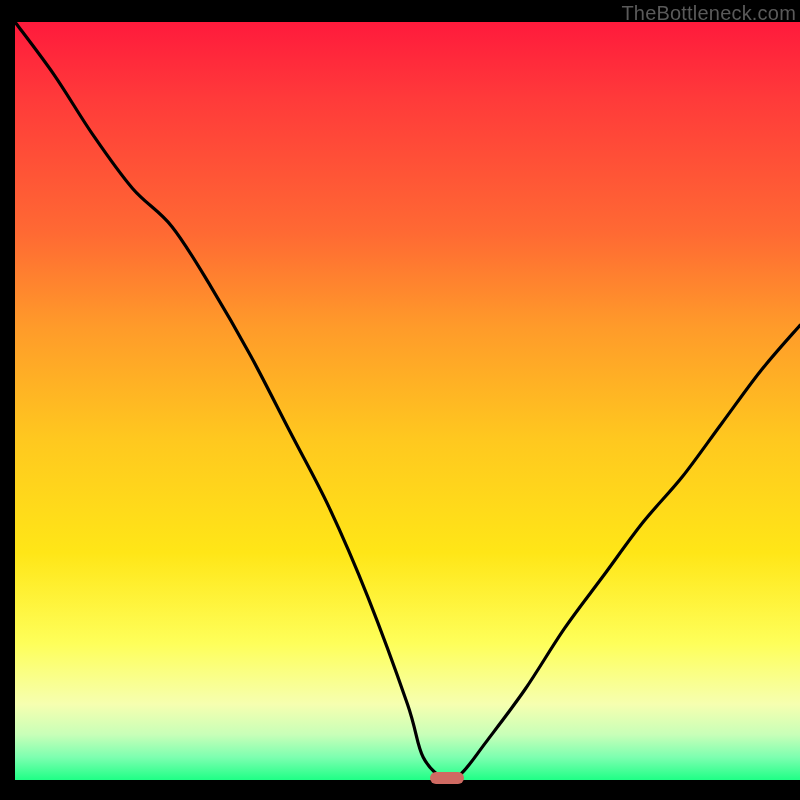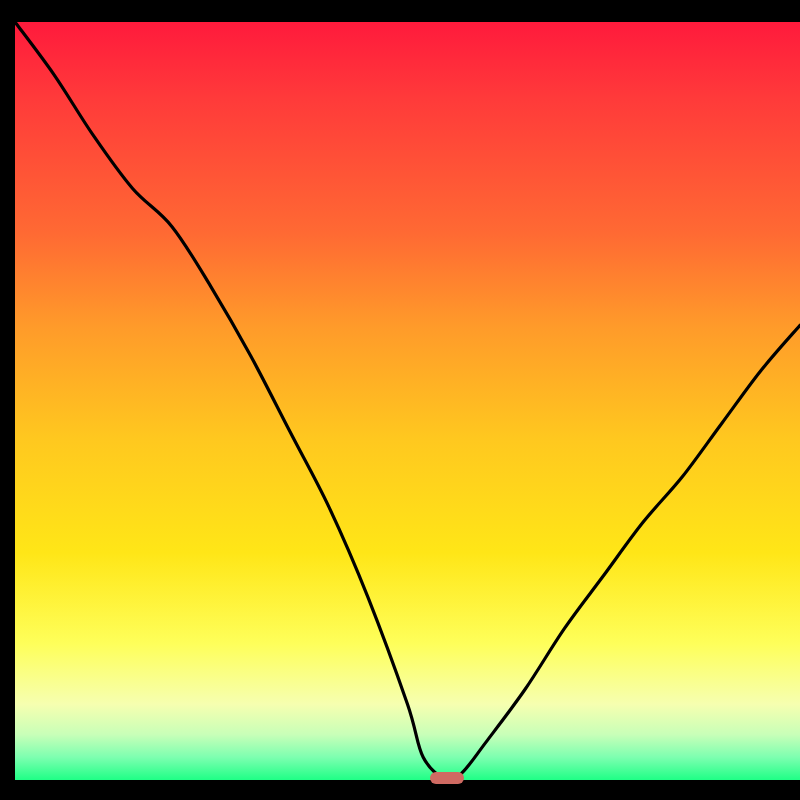--- a/index.html
+++ b/index.html
@@ -63,20 +63,21 @@
     height: 12px;
     background: #cf6a62;
     border-radius: 6px;
   }
 </style>
 </head>
 <body>
 
 <div class="chart-frame">
 
+  <div class="watermark">TheBottleneck.com</div>
 
   <div class="plot-area">
 
     <svg class="curve-svg" viewBox="0 0 785 758" preserveAspectRatio="none">
       <path id="curve-path" d="M 0.0 0.0 C 6.5 8.8, 26.2 34.1, 39.3 53.1 C 52.3 72.0, 65.4 94.8, 78.5 113.7 C 91.6 132.7, 104.7 151.6, 117.8 166.8 C 130.8 181.9, 143.9 188.2, 157.0 204.7 C 170.1 221.1, 183.2 243.8, 196.3 265.3 C 209.3 286.8, 222.4 309.5, 235.5 333.5 C 248.6 357.5, 261.7 384.1, 274.8 409.3 C 287.8 434.6, 300.9 457.3, 314.0 485.1 C 327.1 512.9, 340.2 543.2, 353.3 576.1 C 366.3 608.9, 383.3 655.7, 392.5 682.2 C 401.7 708.7, 401.7 722.6, 408.2 735.3 C 414.7 747.9, 425.2 755.5, 431.8 758.0 C 438.3 760.5, 440.9 756.7, 447.4 750.4 C 454.0 744.1, 460.5 734.0, 471.0 720.1 C 481.5 706.2, 497.2 686.0, 510.3 667.0 C 523.3 648.1, 536.4 625.4, 549.5 606.4 C 562.6 587.4, 575.7 571.0, 588.8 553.3 C 601.8 535.7, 614.9 516.7, 628.0 500.3 C 641.1 483.9, 654.2 471.2, 667.3 454.8 C 680.3 438.4, 693.4 419.4, 706.5 401.7 C 719.6 384.1, 732.7 365.1, 745.8 348.7 C 758.8 332.3, 778.5 310.8, 785.0 303.2" fill="none" stroke="#000" stroke-width="3.2" stroke-linecap="round"></path>
     </svg>
 
     <div class="optimum-marker" id="optimum-marker" style="left: 414.75px; top: 750px;"></div>
 
   </div>

